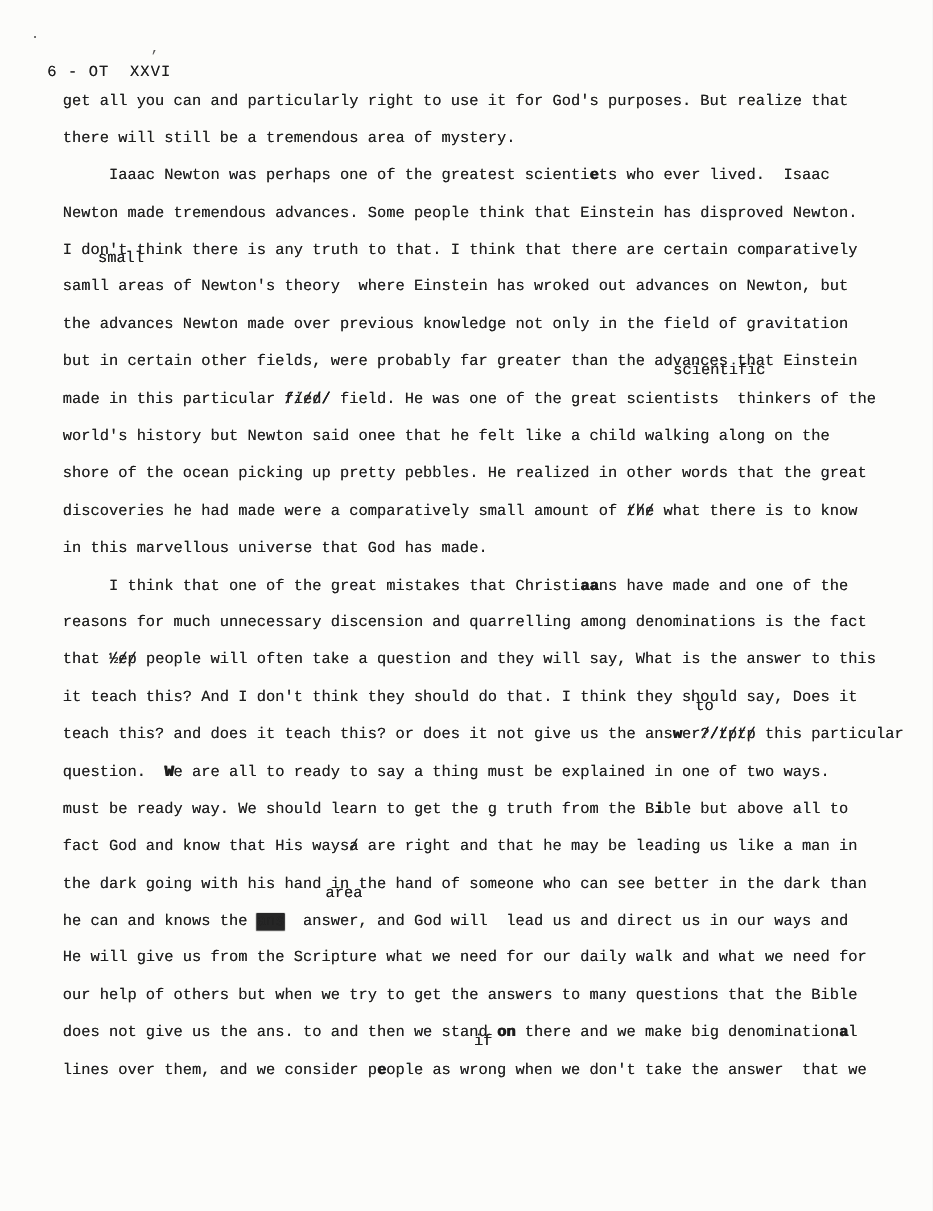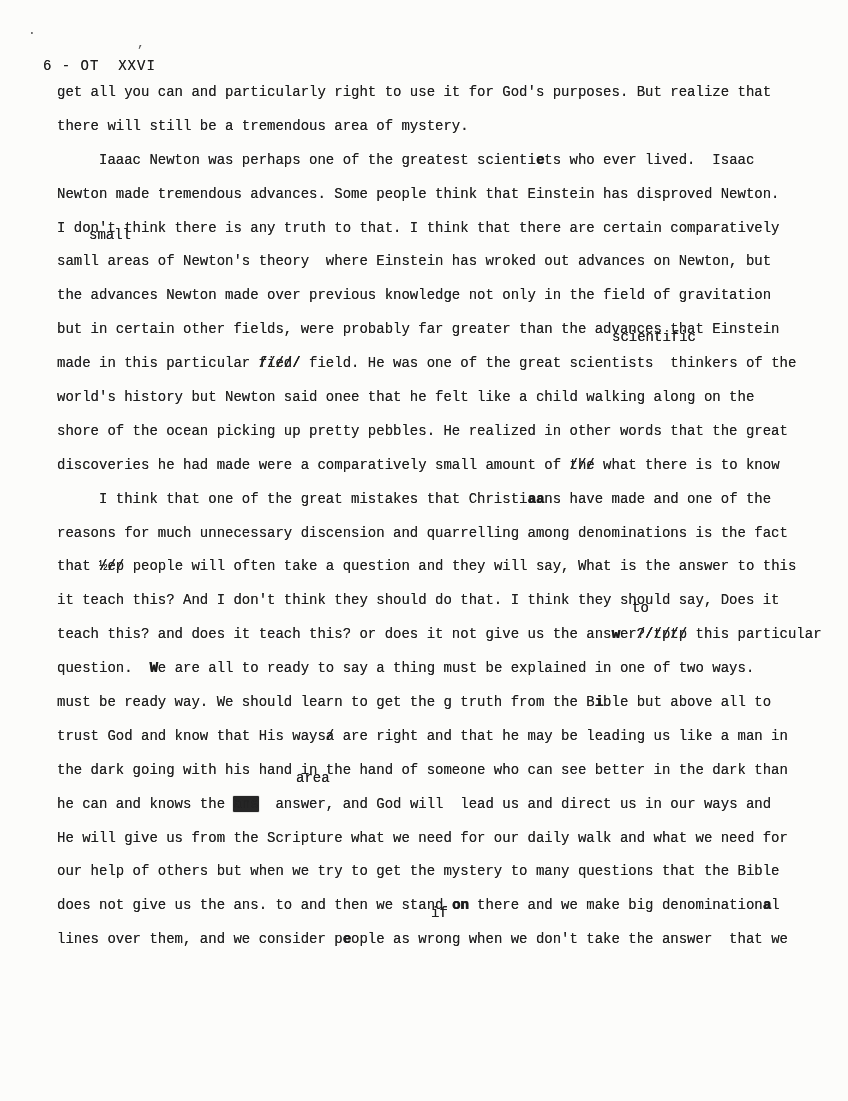--- a/index.html
+++ b/index.html
@@ -64,30 +64,31 @@
       <div class="line"><span>     Iaaac Newton was perhaps one of the greatest scienti</span><span class="over">e</span><span>ts who ever lived.  Isaac</span></div>
       <div class="line"><span>Newton made tremendous advances. Some people think that Einstein has disproved Newton.</span></div>
       <div class="line"><span>I don't think there is any truth to that. I think that there are certain comparatively</span></div>
       <div class="line"><span>samll areas of Newton's theory  where Einstein has wroked out advances on Newton, but</span><span class="corr" style="left: 0px; margin-left: 32px;">small</span></div>
       <div class="line"><span>the advances Newton made over previous knowledge not only in the field of gravitation</span></div>
       <div class="line"><span>but in certain other fields, were probably far greater than the advances that Einstein</span></div>
       <div class="line"><span>made in this particular </span><span class="struck" data-slashes="/////">fied/</span><span> field. He was one of the great scientists  thinkers of the</span><span class="corr" style="left: 555px;">scientific</span></div>
       <div class="line"><span>world's history but Newton said onee that he felt like a child walking along on the</span></div>
       <div class="line"><span>shore of the ocean picking up pretty pebbles. He realized in other words that the great</span></div>
       <div class="line"><span>discoveries he had made were a comparatively small amount of </span><span class="struck" data-slashes="///">the</span><span> what there is to know</span></div>
+      <div class="line"><span>in this marvellous universe that God has made.</span></div>
       <div class="line"><span>     I think that one of the great mistakes that Christi</span><span class="over">aa</span><span>ns have made and one of the</span></div>
       <div class="line"><span>reasons for much unnecessary discension and quarrelling among denominations is the fact</span></div>
       <div class="line"><span>that </span><span class="struck" data-slashes="///">½ep</span><span> people will often take a question and they will say, What is the answer to this</span></div>
       <div class="line"><span>it teach this? And I don't think they should do that. I think they should say, Does it</span></div>
       <div class="line"><span>teach this? and does it teach this? or does it not give us the ans</span><span class="over">w</span><span>er</span><span class="struck" data-slashes="//////">?/tptp</span><span> this particular</span><span class="corr" style="left: 575px; font-family: Liberation Mono, monospace;">to</span></div>
       <div class="line"><span>question.  </span><span class="over">W</span><span>e are all to ready to say a thing must be explained in one of two ways.</span></div>
       <div class="line"><span>must be ready way. We should learn to get the g truth from the B</span><span class="over">i</span><span>ble but above all to</span></div>
-      <div class="line"><span>trust God and know that His ways</span><span class="struck" data-slashes="/">a</span><span> are right and that he may be leading us like a man in</span></div>
+      <div class="line"><span>fact God and know that His ways</span><span class="struck" data-slashes="/">a</span><span> are right and that he may be leading us like a man in</span></div>
       <div class="line"><span>the dark going with his hand in the hand of someone who can see better in the dark than</span></div>
       <div class="line"><span>he can and knows the </span><span class="blot">ans</span><span>  answer, and God will  lead us and direct us in our ways and</span><span class="corr" style="left: 239px;">area</span></div>
       <div class="line"><span>He will give us from the Scripture what we need for our daily walk and what we need for</span></div>
-      <div class="line"><span>our help of others but when we try to get the mystery to many questions that the Bible</span></div>
+      <div class="line"><span>our help of others but when we try to get the answers to many questions that the Bible</span></div>
       <div class="line"><span>does not give us the ans. to and then we stand </span><span class="over">on</span><span> there and we make big denomination</span><span class="over">a</span><span>l</span></div>
       <div class="line"><span>lines over them, and we consider p</span><span class="over">e</span><span>ople as wrong when we don't take the answer  that we</span><span class="corr" style="left: 374px;">if</span></div>
     </div>
 <span class="stray" style="left: 28px; top: 26px;">·</span>
     <span class="stray" style="left: 137px; top: 36px;">,</span>
   </div>
 
 </body></html>

